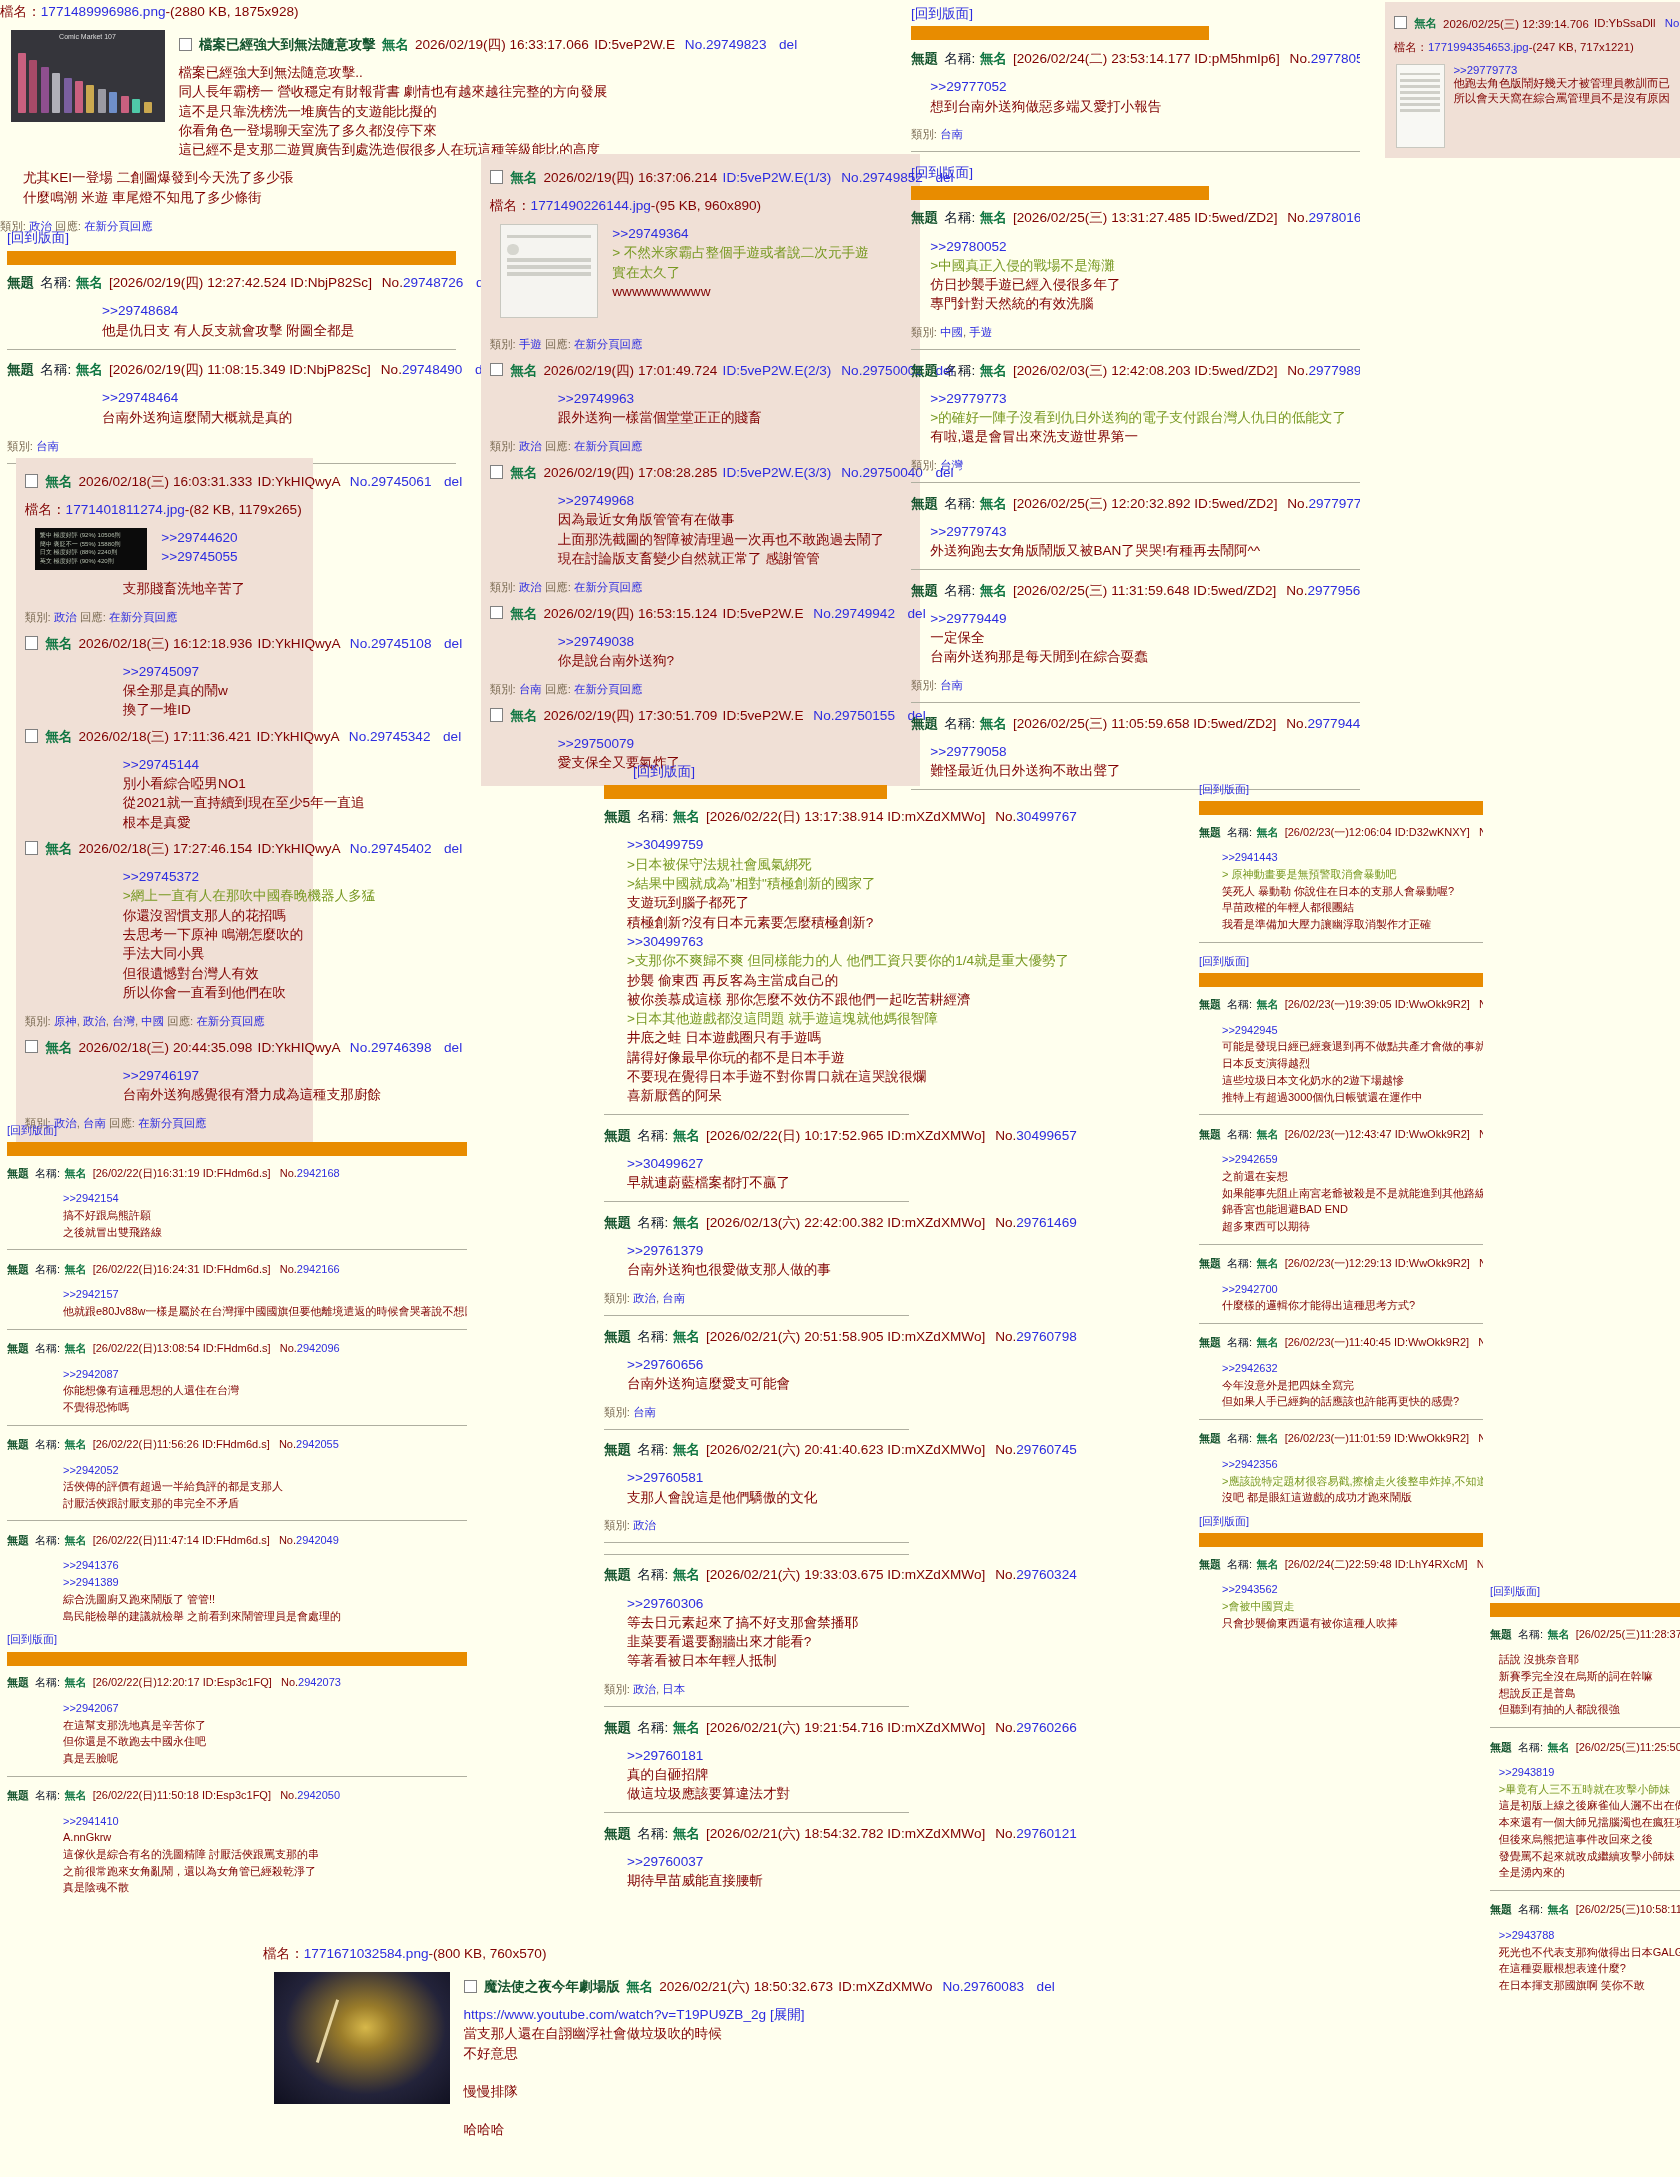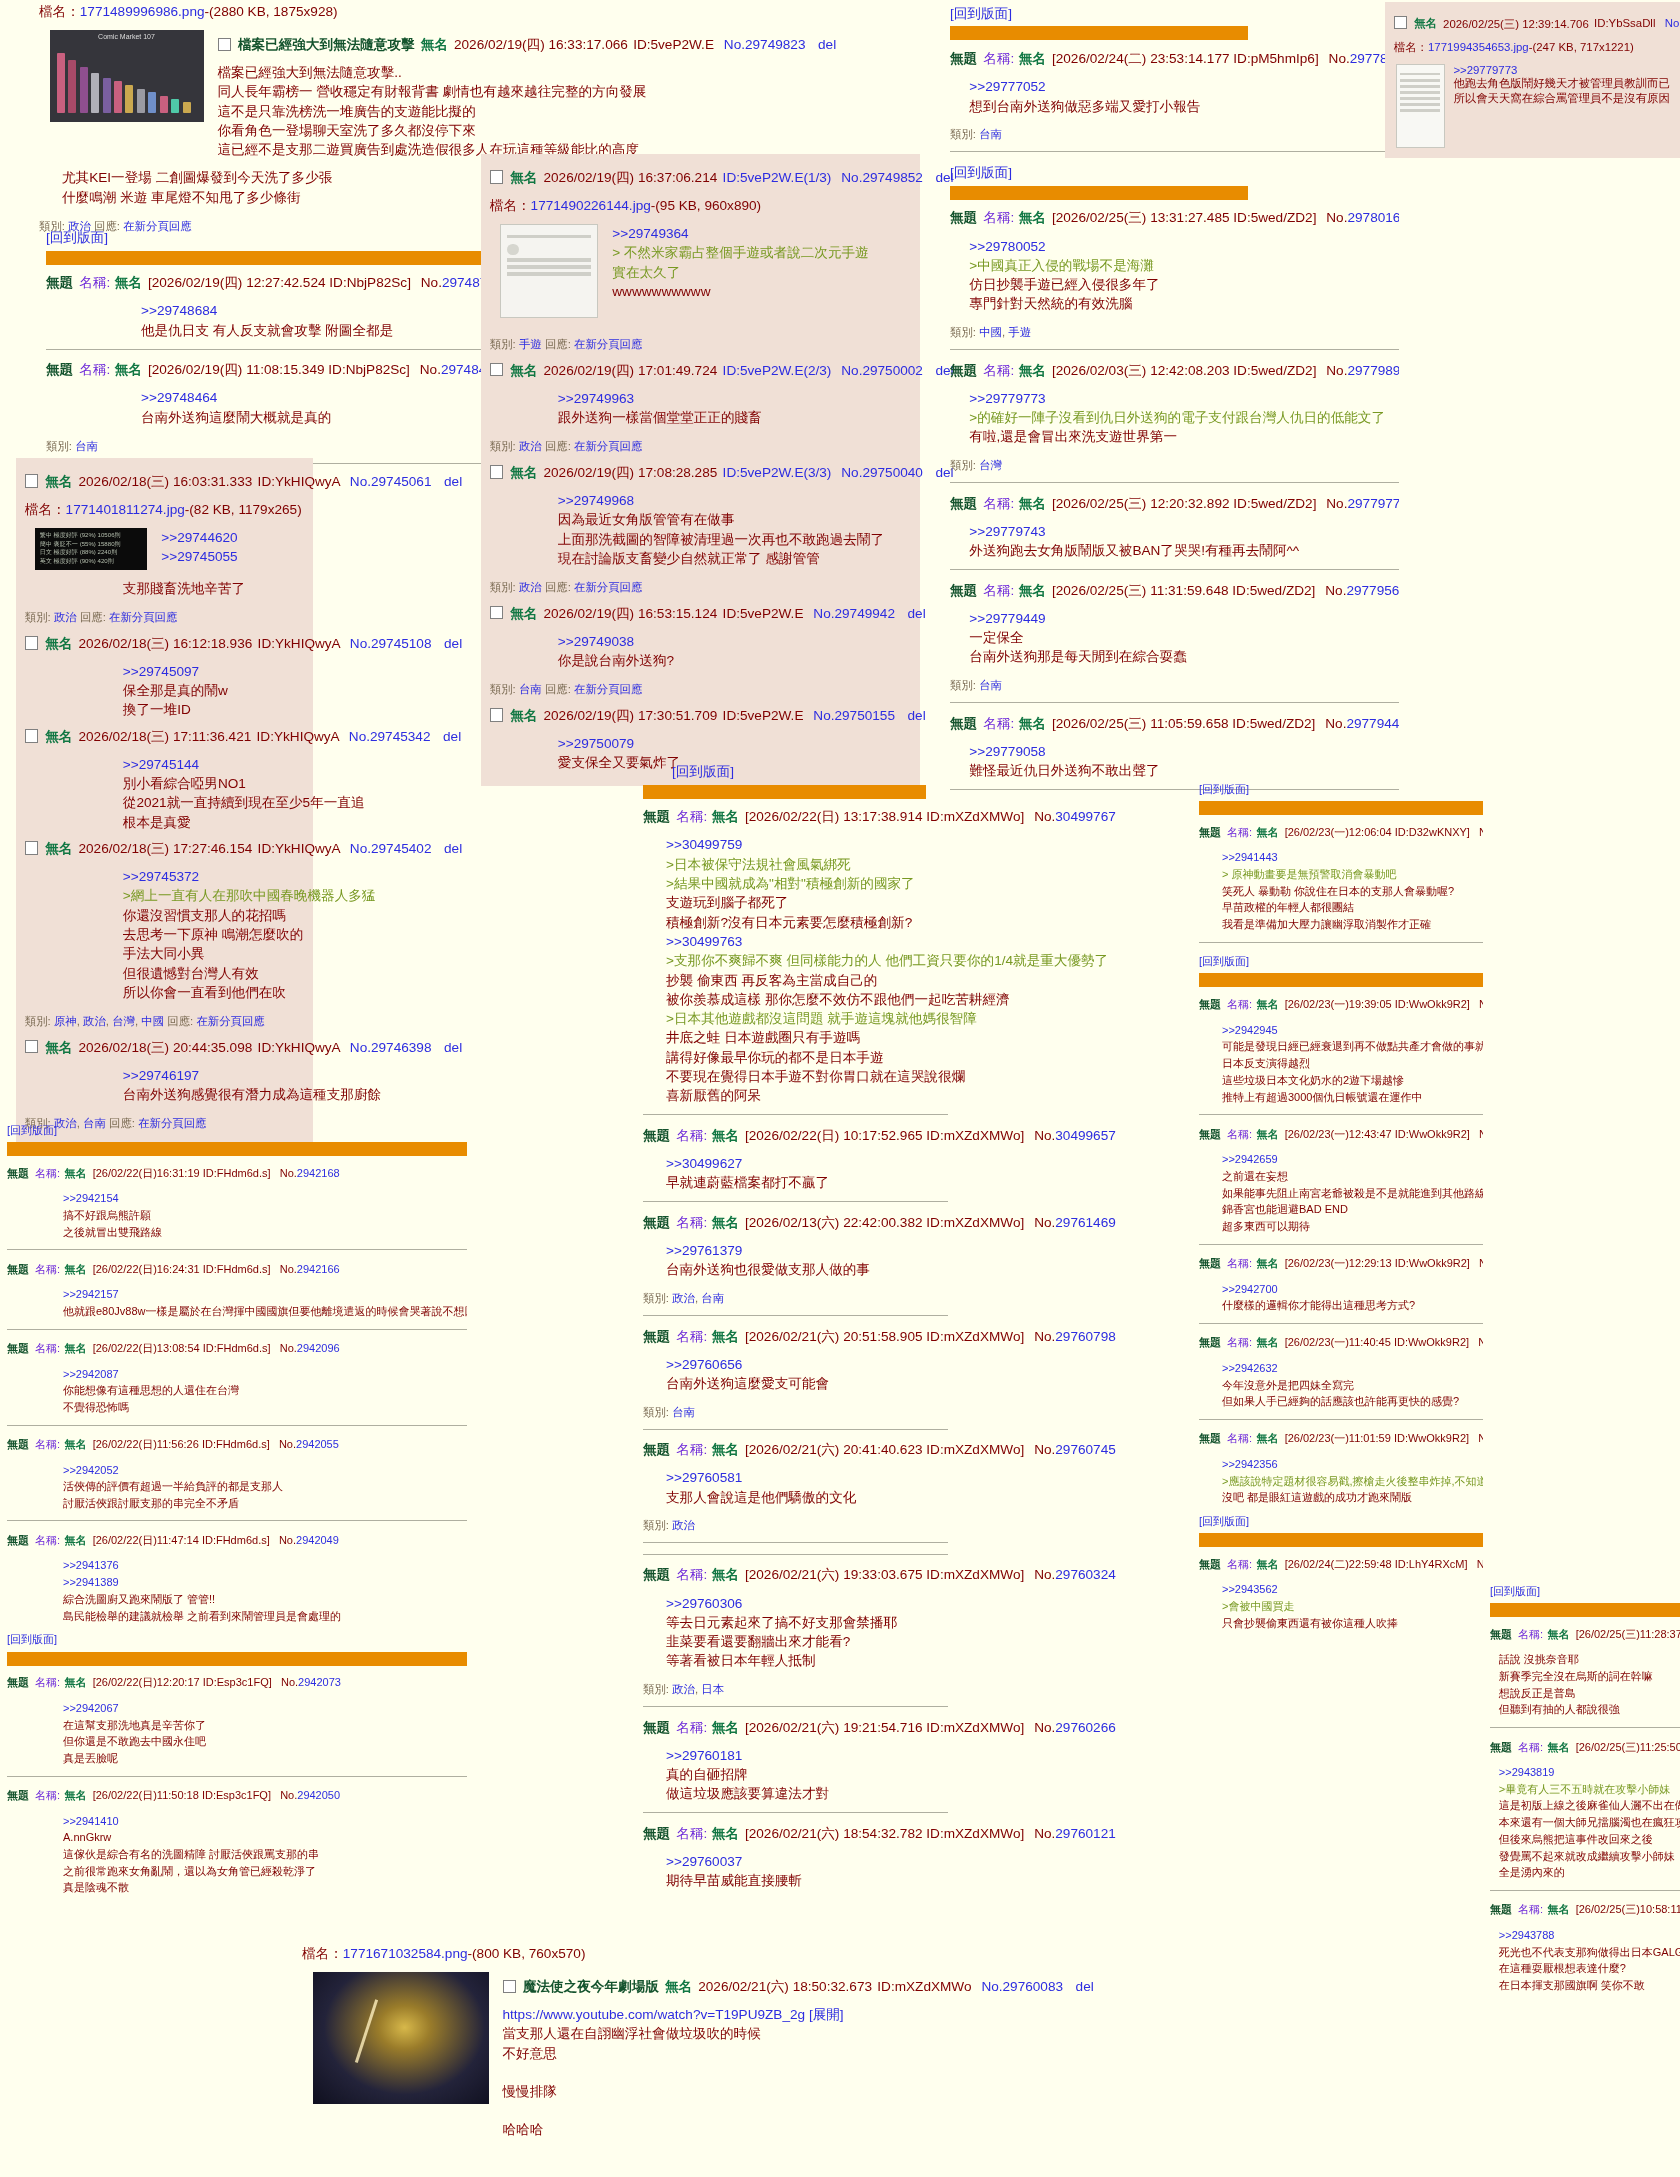--- a/index.html
+++ b/index.html
@@ -1,30 +1,30 @@
 <!DOCTYPE html>
 <html style="font-size:14px"><head>
 <meta charset="utf-8">
 <style>
   html,body{margin:0;padding:0;}
   body{background:#FFFFEE;font-family:"Liberation Sans","DejaVu Sans",sans-serif;color:#800000;}
   #canvas{position:relative;width:1680px;height:2178px;background:#FFFFEE;overflow:hidden;}
   .region{position:absolute;}
-  .sz-lg{font-size:13.6px;line-height:1.42;padding-left:39px;}
+  .sz-lg{font-size:13.6px;line-height:1.42;}
   .sz-sm{font-size:11px;line-height:1.52;}
   .pinkbg{background:#F0E0D6;padding:7px 8.8px;}
   a,.blue{color:#2D2DE0;text-decoration:none;cursor:pointer;}
   .green{color:#789922;}
   .btext{color:#800000;}
   .qlink{display:block;}
   .pbody>div,.pbody>a{white-space:nowrap;}
   .pbody{padding-left:var(--ind,23px);margin:1.8px 0 7px;}
   .phead{white-space:nowrap;margin:7px 0 8.8px;}
   .ptitle{color:#14532d;font-weight:bold;margin-right:6.1px;}
-  .plabel{color:#6d28d9;margin-right:4.4px;}
+  .plabel{color:#0f172a;margin-right:4.4px;}
   .pname{color:#117743;font-weight:bold;margin-right:6.1px;}
   .pdate{color:#800000;}
   .pid{margin-left:5.3px;}
   .pid.idplain{color:#800000;}
   .pno{margin-left:6.1px;color:#800000;}
   .pdel{margin-left:8.8px;}
   .pcats{color:#7A6A52;font-size:var(--catfs,11.4px);margin:10.5px 0 8.8px;white-space:nowrap;}
   .hr{border-top:0.9px solid #AFAFA0;margin:8.8px 0 10.5px;}
   .backwrap{margin:1.8px 0 8.8px;}
   .backlink{display:inline-block;margin-bottom:3.5px;}

